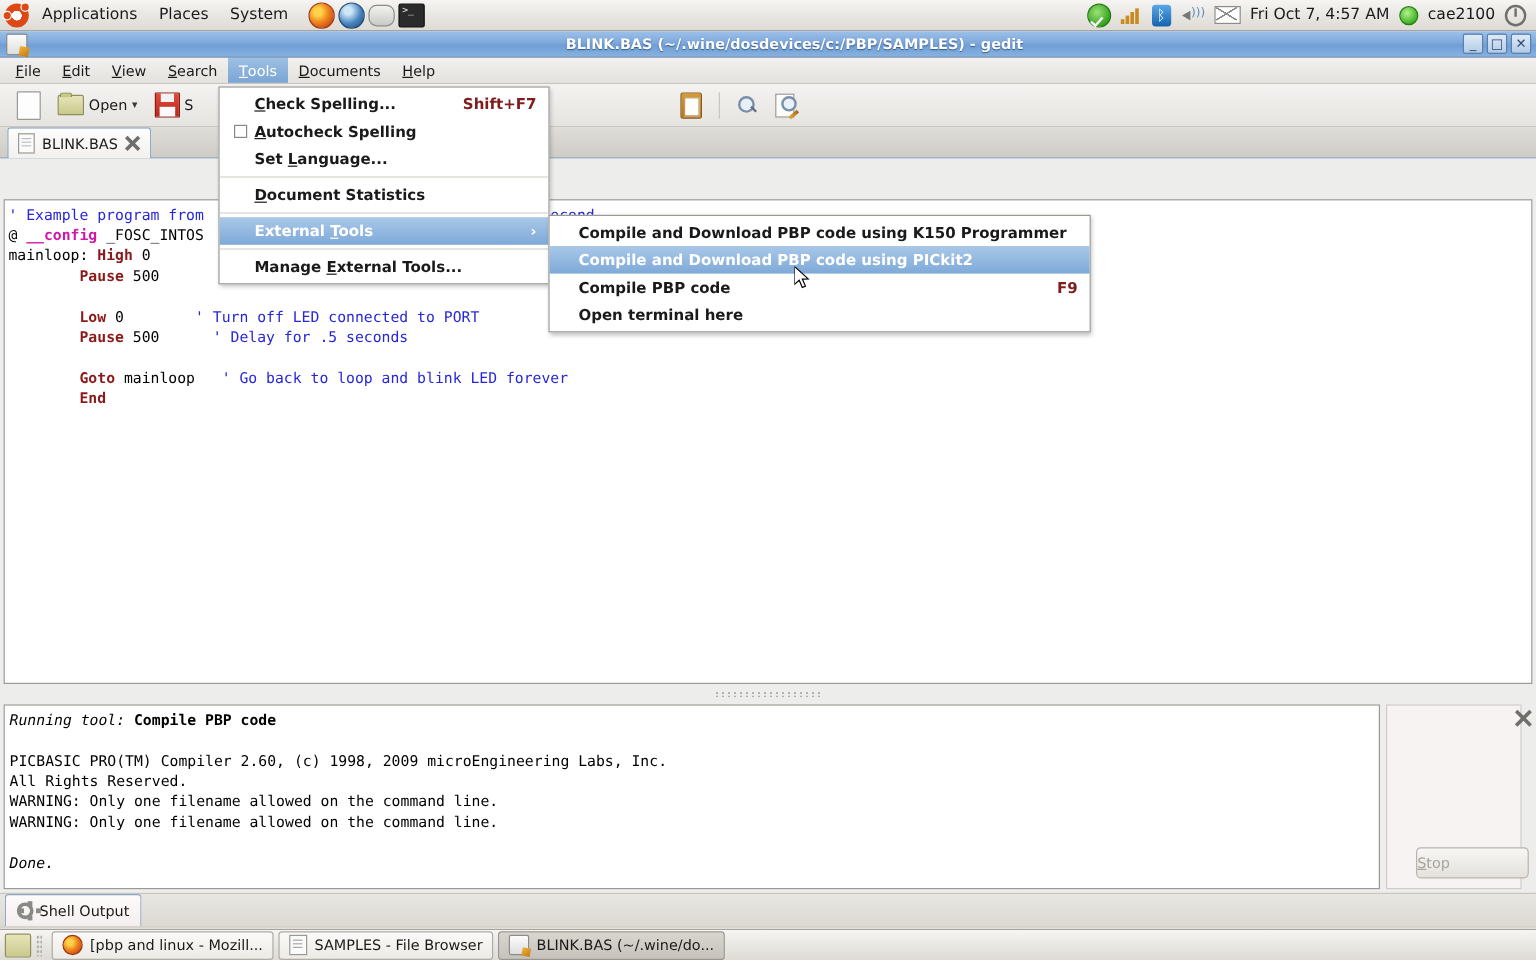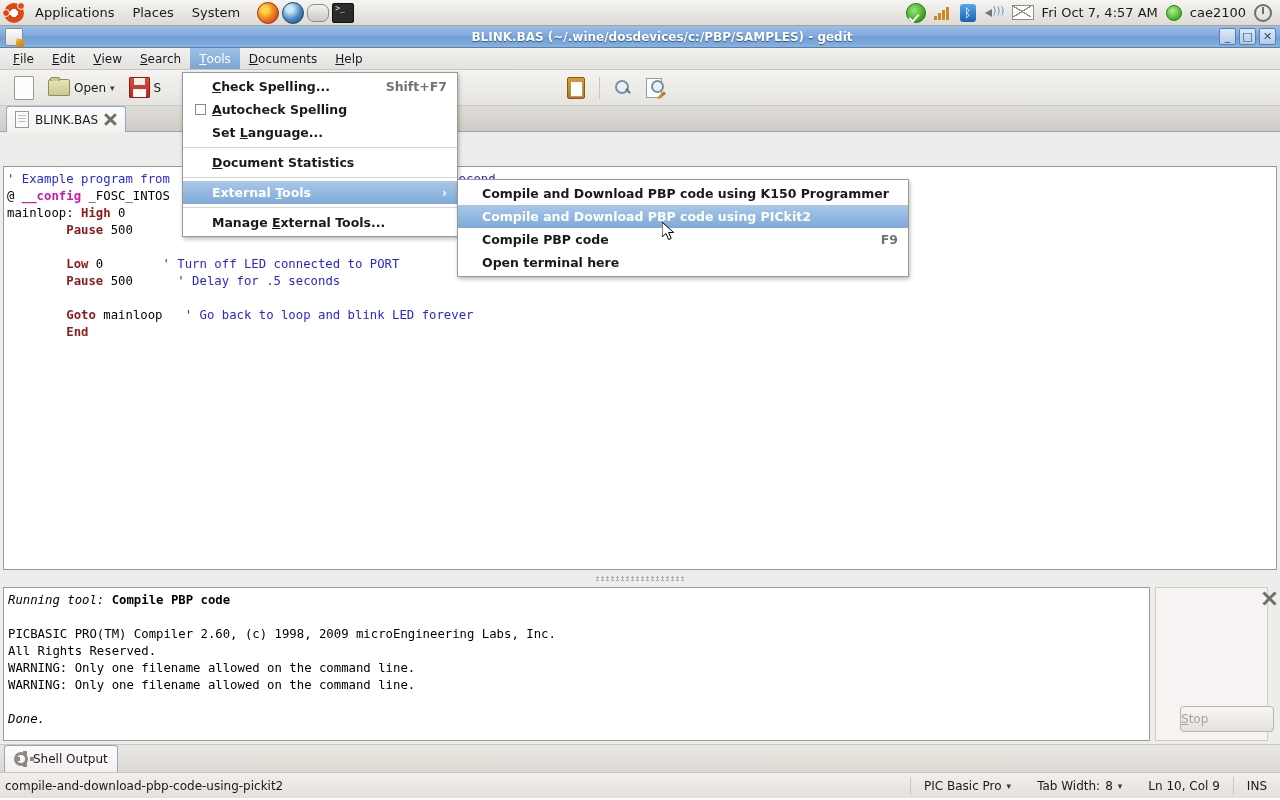--- a/index.html
+++ b/index.html
@@ -405,21 +405,21 @@
     position:absolute; background:#ffffff;
     border:1px solid #9a9a95; box-shadow:1px 2px 4px rgba(0,0,0,.28);
     padding:2px 0; box-sizing:border-box; z-index:50;font-weight:bold;
   }
   .menu-item {
     height:23px; display:flex; align-items:center;
     padding:0 10px 0 12px; font-size:12.5px; color:#1a1a1a;
     white-space:nowrap; position:relative;
   }
   .menu-item .mtext { flex:1; }
-  .menu-item .accel { color:#737373; padding-left:26px; }
+  .menu-item .accel { color:#7f1d1d; padding-left:26px; }
   .menu-item.sel {
     background: linear-gradient(to bottom,#a9c8e8,#7ea9d8);
     color:#ffffff;
   }
   .menu-sep { height:1px; background:#d6d3cd; margin:3px 0; }
   .chk {
     width:11px;height:11px;border:1px solid #8a8a85;background:#fdfdfd;
     margin-right:6px; box-sizing:border-box;
   }
   .submenu-arrow { font-size:12px; margin-left:14px; }
@@ -644,14 +644,30 @@
       </div>
       <div class="menu-item" style="padding-left: 24px;">
         <span class="mtext">Open terminal here</span>
       </div>
     </div>
 
   <svg class="cursor" style="left:662px; top:222px;" viewBox="0 0 14 20">
     <polygon points="0,0 0,15 4,11.5 6.6,17.6 9.2,16.4 6.6,10.6 11.5,10.4" fill="#ffffff" stroke="#000000" stroke-width="1"></polygon>
   </svg>
 
+  <div class="taskbar">
+    <div class="showdesk"></div>
+    <div class="tb-grip"></div>
+    <div class="task-btn">
+      <div class="task-ico-ff"></div>
+      <span>[pbp and linux - Mozill...</span>
+    </div>
+    <div class="task-btn">
+      <div class="task-ico-fb"></div>
+      <span>SAMPLES - File Browser</span>
+    </div>
+    <div class="task-btn active">
+      <div class="task-ico-ge"></div>
+      <span>BLINK.BAS (~/.wine/do...</span>
+    </div>
+  </div>
 
 </div>
 
 </body></html>

